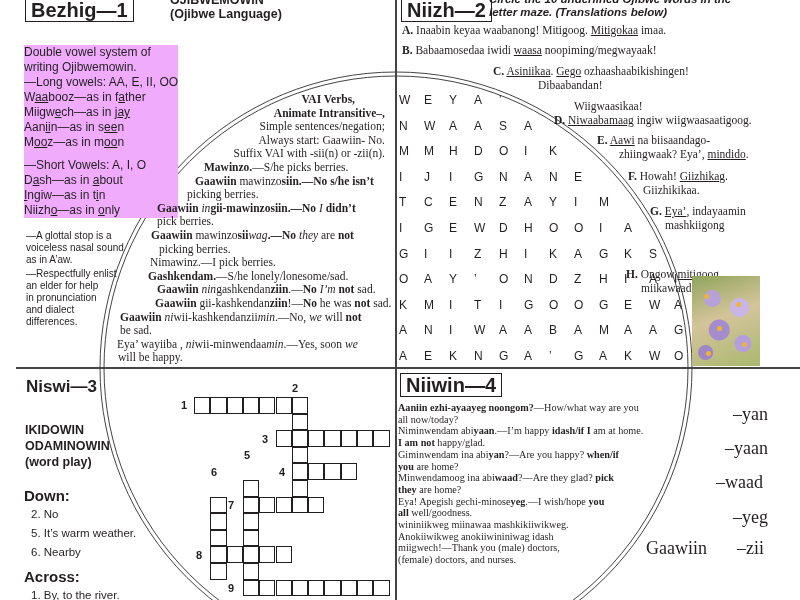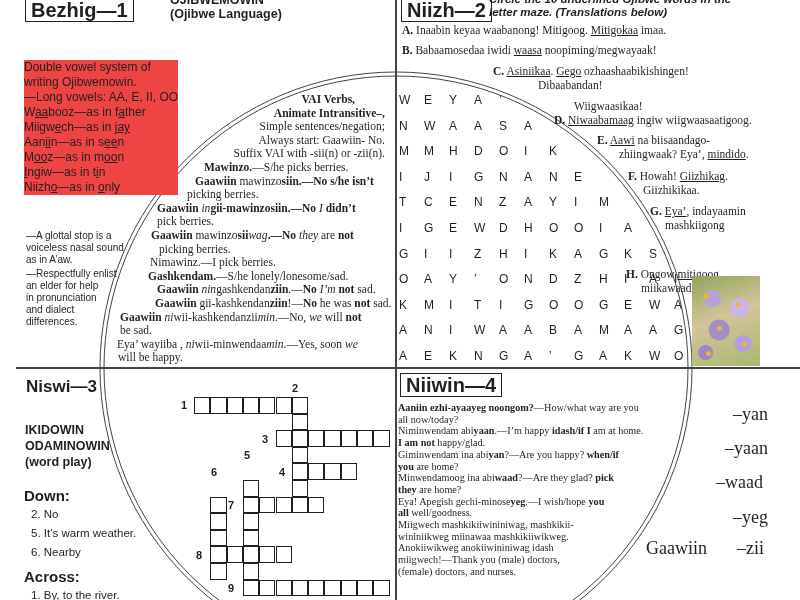--- a/index.html
+++ b/index.html
@@ -43,31 +43,33 @@
 </svg>
 <div class="hline"></div>
 <div class="vline"></div>
 
 <div class="boxtitle" style="left:25px;top:-2px;">Bezhig—1</div>
 <div class="subtitle" style="left:170px;top:-7px;">
   <div>OJIBWEMOWIN</div>
   <div>(Ojibwe Language)</div>
 </div>
 
-<div class="abs sec1" style="left:24px;top:60px;background:#ef4444;">
+<div class="abs sec1" style="left:24px;top:45px;background:#f0abfc;">
   <div class="line">Double vowel system of</div>
   <div class="line">writing Ojibwemowin.</div>
   <div class="line">—Long vowels: AA, E, II, OO</div>
   <div id="long-vowels">
       <div class="line">W<span class="u">aa</span>booz—as in f<span class="u">a</span>ther</div>
       <div class="line">Miigw<span class="u">e</span>ch—as in j<span class="u">ay</span></div>
       <div class="line">Aan<span class="u">ii</span>n—as in s<span class="u">ee</span>n</div>
       <div class="line">M<span class="u">oo</span>z—as in m<span class="u">oo</span>n</div>
     </div>
+  <div class="line" style="margin-top:8px;">—Short Vowels: A, I, O</div>
   <div id="short-vowels">
+      <div class="line">D<span class="u">a</span>sh—as in <span class="u">a</span>bout</div>
       <div class="line"><span class="u">I</span>ngiw—as in t<span class="u">i</span>n</div>
       <div class="line">Niizh<span class="u">o</span>—as in <span class="u">o</span>nly</div>
     </div>
 </div>
 
 <div class="abs small" style="left:26px;top:230px;">
   <div class="line">—A glottal stop is a</div>
   <div class="line">voiceless nasal sound</div>
   <div class="line">as in A’aw.</div>
 </div>
@@ -360,21 +362,20 @@
     <div><b>Aaniin ezhi-ayaayeg noongom?</b>—How/what way are you</div>
     <div>all now/today?</div>
     <div>Niminwendam abi<b>yaan</b>.—I’m happy <b>idash/if I</b> am at home.</div>
     <div><b>I am not</b> happy/glad.</div>
     <div>Giminwendam ina abi<b>yan</b>?—Are you happy? <b>when/if</b></div>
     <div><b>you</b> are home?</div>
     <div>Minwendamoog ina abi<b>waad</b>?—Are they glad? <b>pick</b></div>
     <div><b>they</b> are home?</div>
     <div>Eya! Apegish gechi-minose<b>yeg</b>.—I wish/hope <b>you</b></div>
     <div><b>all</b> well/goodness.</div>
-    <div>Miigwech mashkikiiwininiwag, mashkikii-</div>
     <div>wininiikweg miinawaa mashkikiiwikweg.</div>
     <div>Anokiiwikweg anokiiwininiwag idash</div>
     <div>miigwech!—Thank you (male) doctors,</div>
     <div>(female) doctors, and nurses.</div>
   </div>
 
 <div id="suffixes">
     <div class="suffix" style="left: 733px; top: 404px;">–yan</div>
     <div class="suffix" style="left: 725px; top: 438px;">–yaan</div>
     <div class="suffix" style="left: 716px; top: 472px;">–waad</div>

